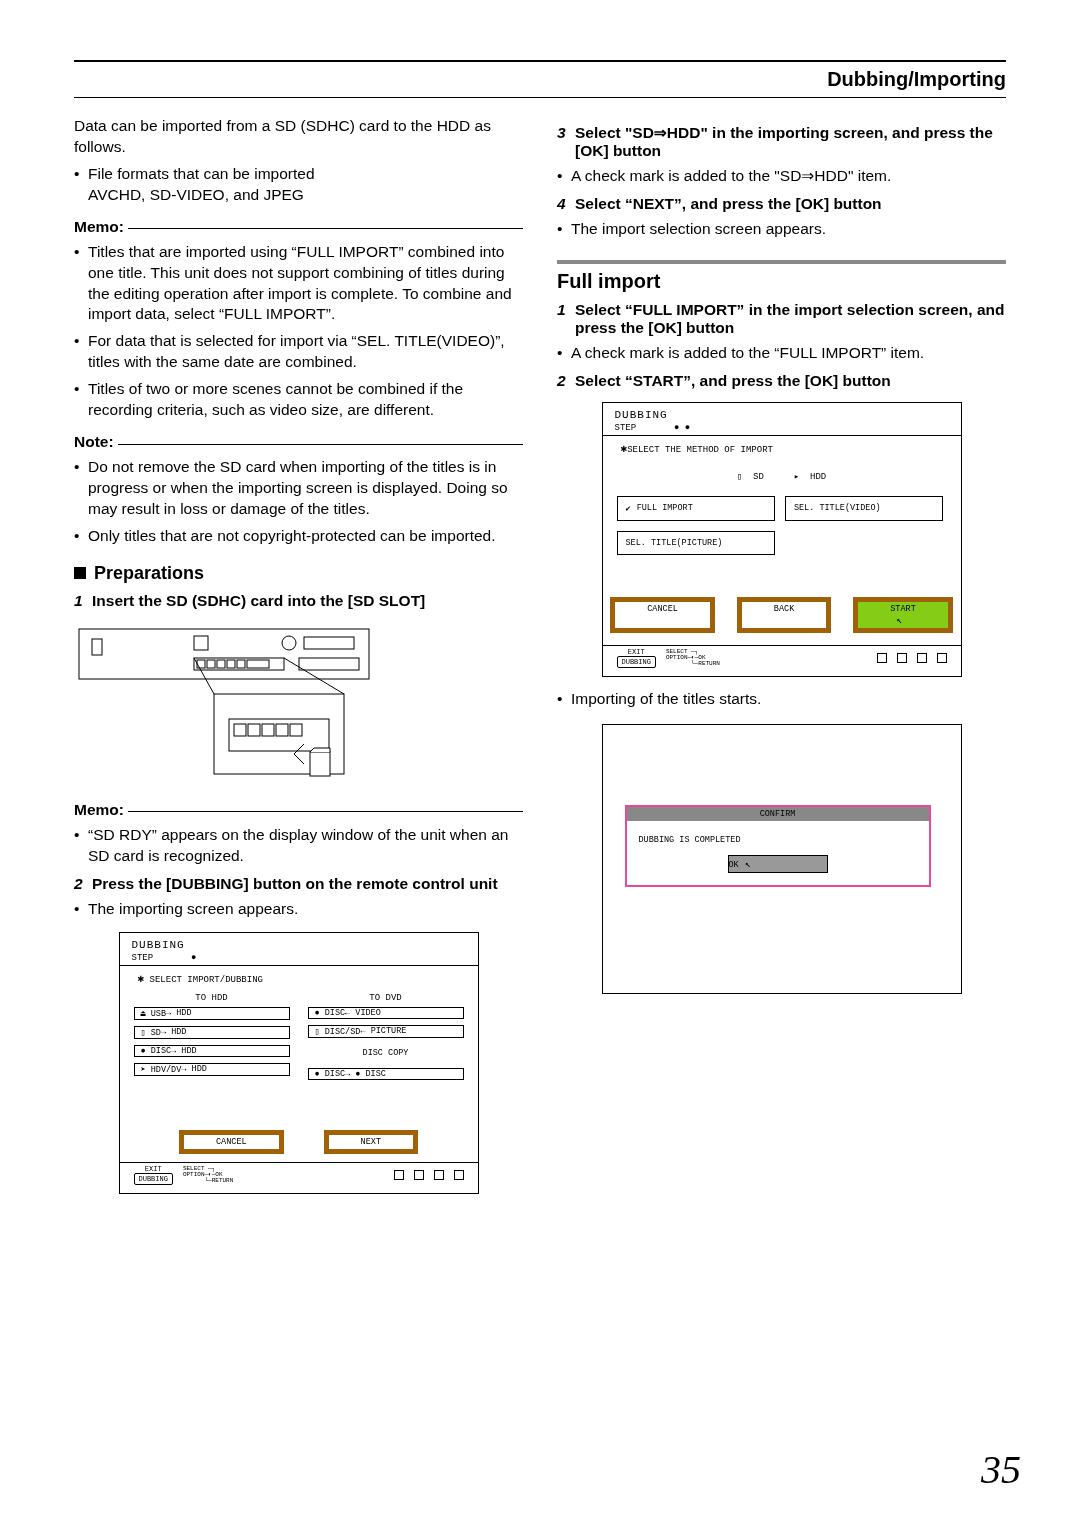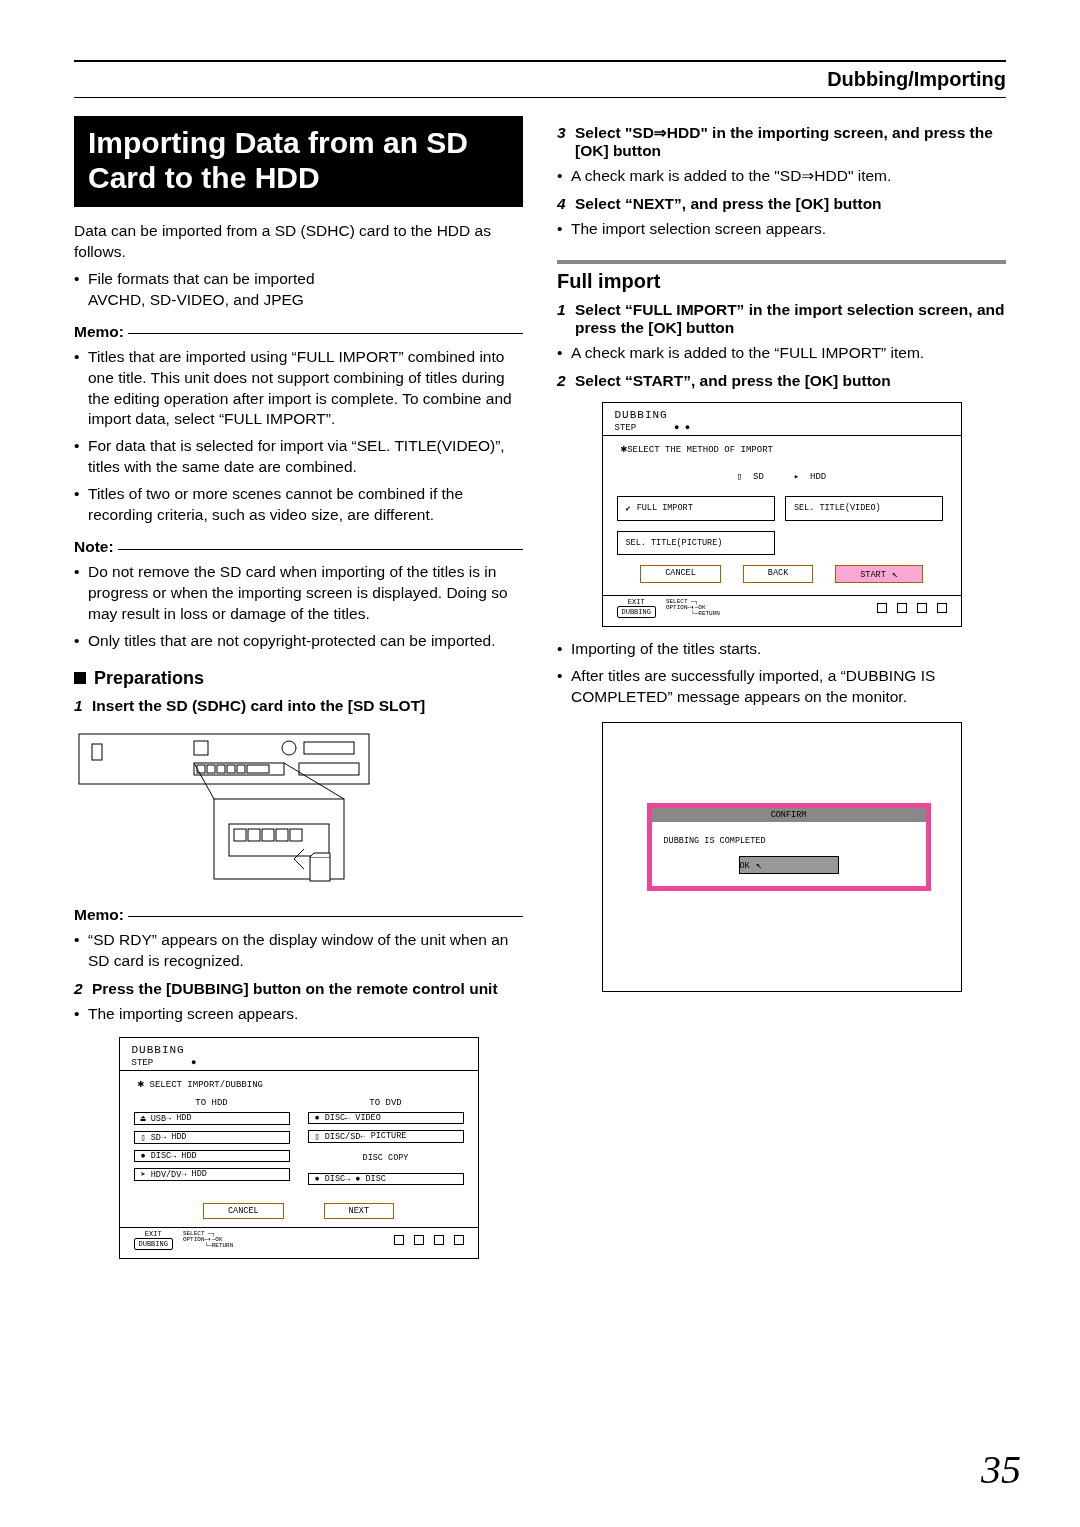--- a/index.html
+++ b/index.html
@@ -29,34 +29,34 @@
   .screen-box { border:1px solid #000; width:360px; margin:12px auto; padding:0; }
   .screen-title { font-size:11px; font-family: "Courier New", monospace; padding:6px 10px 2px 12px; letter-spacing:1px; }
   .screen-step { font-size:9px; font-family:"Courier New",monospace; padding:0 12px; }
   .screen-sel { font-size:9px; font-family:"Courier New",monospace; padding:4px 12px 4px 18px; }
   .screen-cols { display:flex; padding:0 14px 6px 14px; gap:18px; }
   .screen-col { flex:1; }
   .screen-colh { font-size:9px; font-family:"Courier New",monospace; text-align:center; padding:4px 0; }
   .opt-box { border:1px solid #000; font-size:8.5px; font-family:"Courier New",monospace; padding:0 6px; margin-bottom:6px; display:flex; align-items:center; justify-content:flex-start; }
   .opt-box-plain { font-size:8.5px; font-family:"Courier New",monospace; padding:4px 6px; margin-bottom:6px; text-align:center; }
   .screen-btnrow { display:flex; justify-content:center; gap:40px; padding:6px 0; }
-  .screen-btn { border:1px solid #a16207; font-size:8.5px; font-family:"Courier New",monospace; padding:2px 24px; }
-  .screen-btn.dark { background:#f9a8d4; }
+  .screen-btn { border:5px solid #a16207; font-size:8.5px; font-family:"Courier New",monospace; padding:2px 32px;margin-top:32px; }
+  .screen-btn.dark { background:#84cc16; }
   .screen-footer { display:flex; align-items:center; gap:10px; padding:0 14px 8px 14px; }
   .screen-footer .exit { font-size:7px; font-family:"Courier New",monospace; text-align:center; }
   .screen-footer .dub-pill { border:1px solid #000; font-size:7px; font-family:"Courier New",monospace; padding:1px 4px; border-radius:2px;}
   .screen-footer .spacer { flex:1; }
   .screen-footer .sq { width:10px; height:10px; border:1px solid #000; }
   .method-ui { padding:2px 14px 4px 14px; }
   .method-row { display:flex; justify-content:center; gap:30px; font-size:9px; font-family:"Courier New",monospace; padding:10px 0 14px 0; align-items:center;}
   .method-grid { display:flex; flex-wrap:wrap; gap:10px; }
   .method-grid .opt-box { width:48%; margin-bottom:0; justify-content:flex-start; gap:6px; padding:6px 8px;}
   .screen-btnrow3 { display:flex; justify-content:center; gap:22px; padding:10px 0 6px 0;}
   .confirm-outer { border:1px solid #000; width:360px; height:270px; margin:14px auto; position:relative; }
-  .confirm-inner { border:5px solid #ec4899; position:absolute; left:44px; right:30px; top:80px; padding:8px 0 12px 0; }
+  .confirm-inner { border:2px solid #ec4899; position:absolute; left:22px; right:30px; top:80px; padding:8px 0 12px 0; }
   .confirm-h { background:#888; color:#000; font-size:8.5px; font-family:"Courier New",monospace; text-align:center; padding:2px 0; margin:-8px 0 8px 0;}
   .confirm-msg { font-size:8.5px; font-family:"Courier New",monospace; padding:6px 12px 10px 12px;}
   .confirm-ok { border:1px solid #000; background:#999; width:100px; margin:0 auto; font-size:8.5px; font-family:"Courier New",monospace; padding:2px 0;}
   .cursor { display:inline-block; font-size:10px; margin-left:6px;}
   .page-num { position:absolute; right:53px; bottom:34px; font-size:40px; font-style:italic; font-family:"Times New Roman",serif; }
   .star { font-size:11px; }
 </style>
 </head>
 <body>
 
@@ -64,23 +64,20 @@
 
   <div class="rule"></div>
   <div class="header-row">
     <span class="header-cat">Dubbing/Importing</span>
   </div>
   <div class="rule2"></div>
 
   <div class="cols">
 
     <div class="col">
-      <div class="title-box">
-        <h1>Importing Data from an SD Card to the HDD</h1>
-      </div>
 
       <div class="body-text">Data can be imported from a SD (SDHC) card to the HDD as follows.</div>
       <div class="body-text bul">File formats that can be imported</div>
       <div class="body-text" style="padding-left:14px;">AVCHD, SD-VIDEO, and JPEG</div>
 
       <div class="memo-row">
         <span class="memo-label">Memo:</span>
         <span class="memo-line"></span>
       </div>
       <div class="body-text bul">Titles that are imported using “FULL IMPORT” combined into one title. This unit does not support combining of titles during the editing operation after import is complete. To combine and import data, select “FULL IMPORT”.</div>
@@ -279,21 +276,20 @@
           </div>
           <div class="spacer"></div>
           <div class="sq"></div>
           <div class="sq"></div>
           <div class="sq"></div>
           <div class="sq"></div>
         </div>
       </div>
 
       <div class="body-text bul">Importing of the titles starts.</div>
-      <div class="body-text bul">After titles are successfully imported, a “DUBBING IS COMPLETED” message appears on the monitor.</div>
 
       <div class="confirm-outer">
         <div class="confirm-inner">
           <div class="confirm-h">CONFIRM</div>
           <div class="confirm-msg">DUBBING IS COMPLETED</div>
           <div class="confirm-ok"><span>OK</span><span class="cursor">↖</span></div>
         </div>
       </div>
 
     </div>

